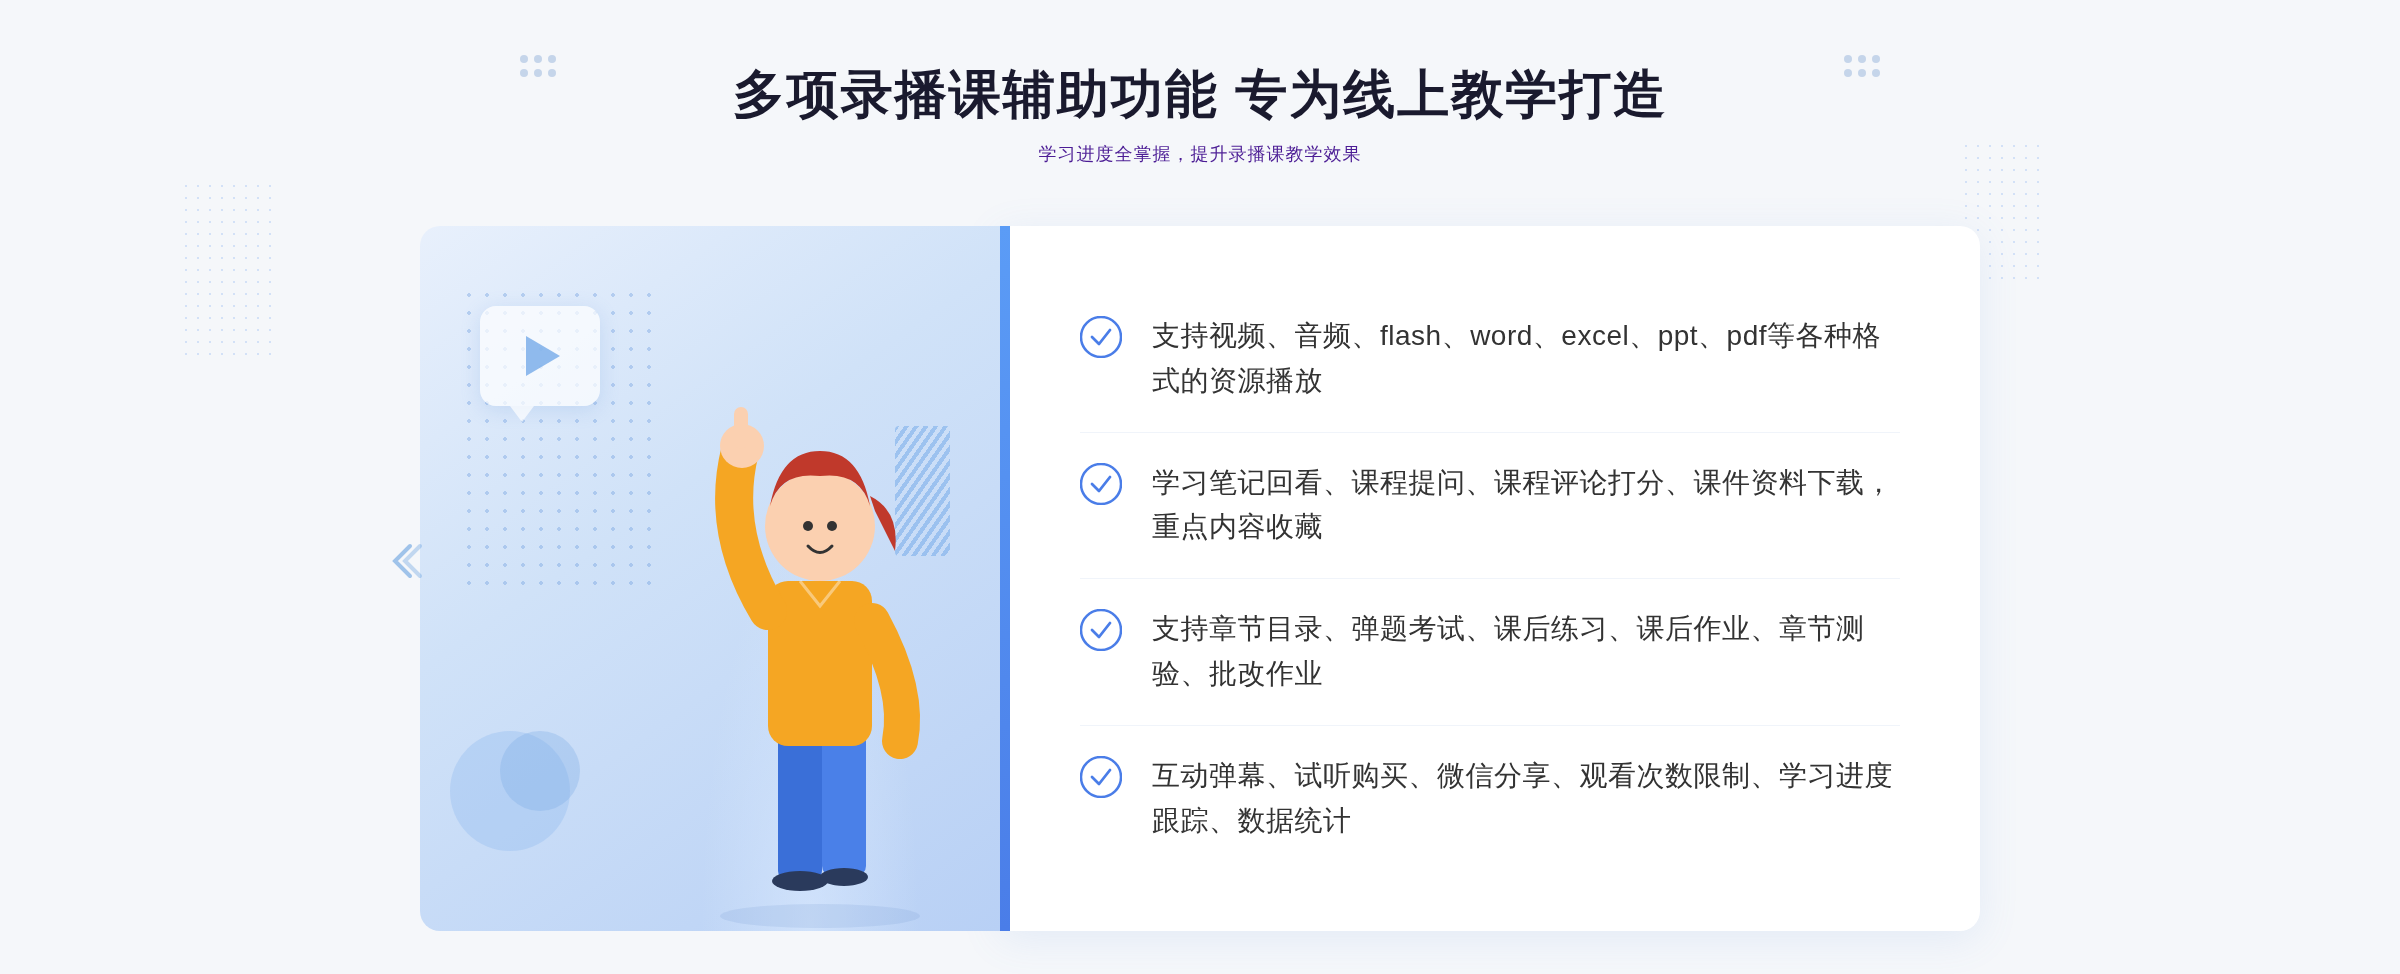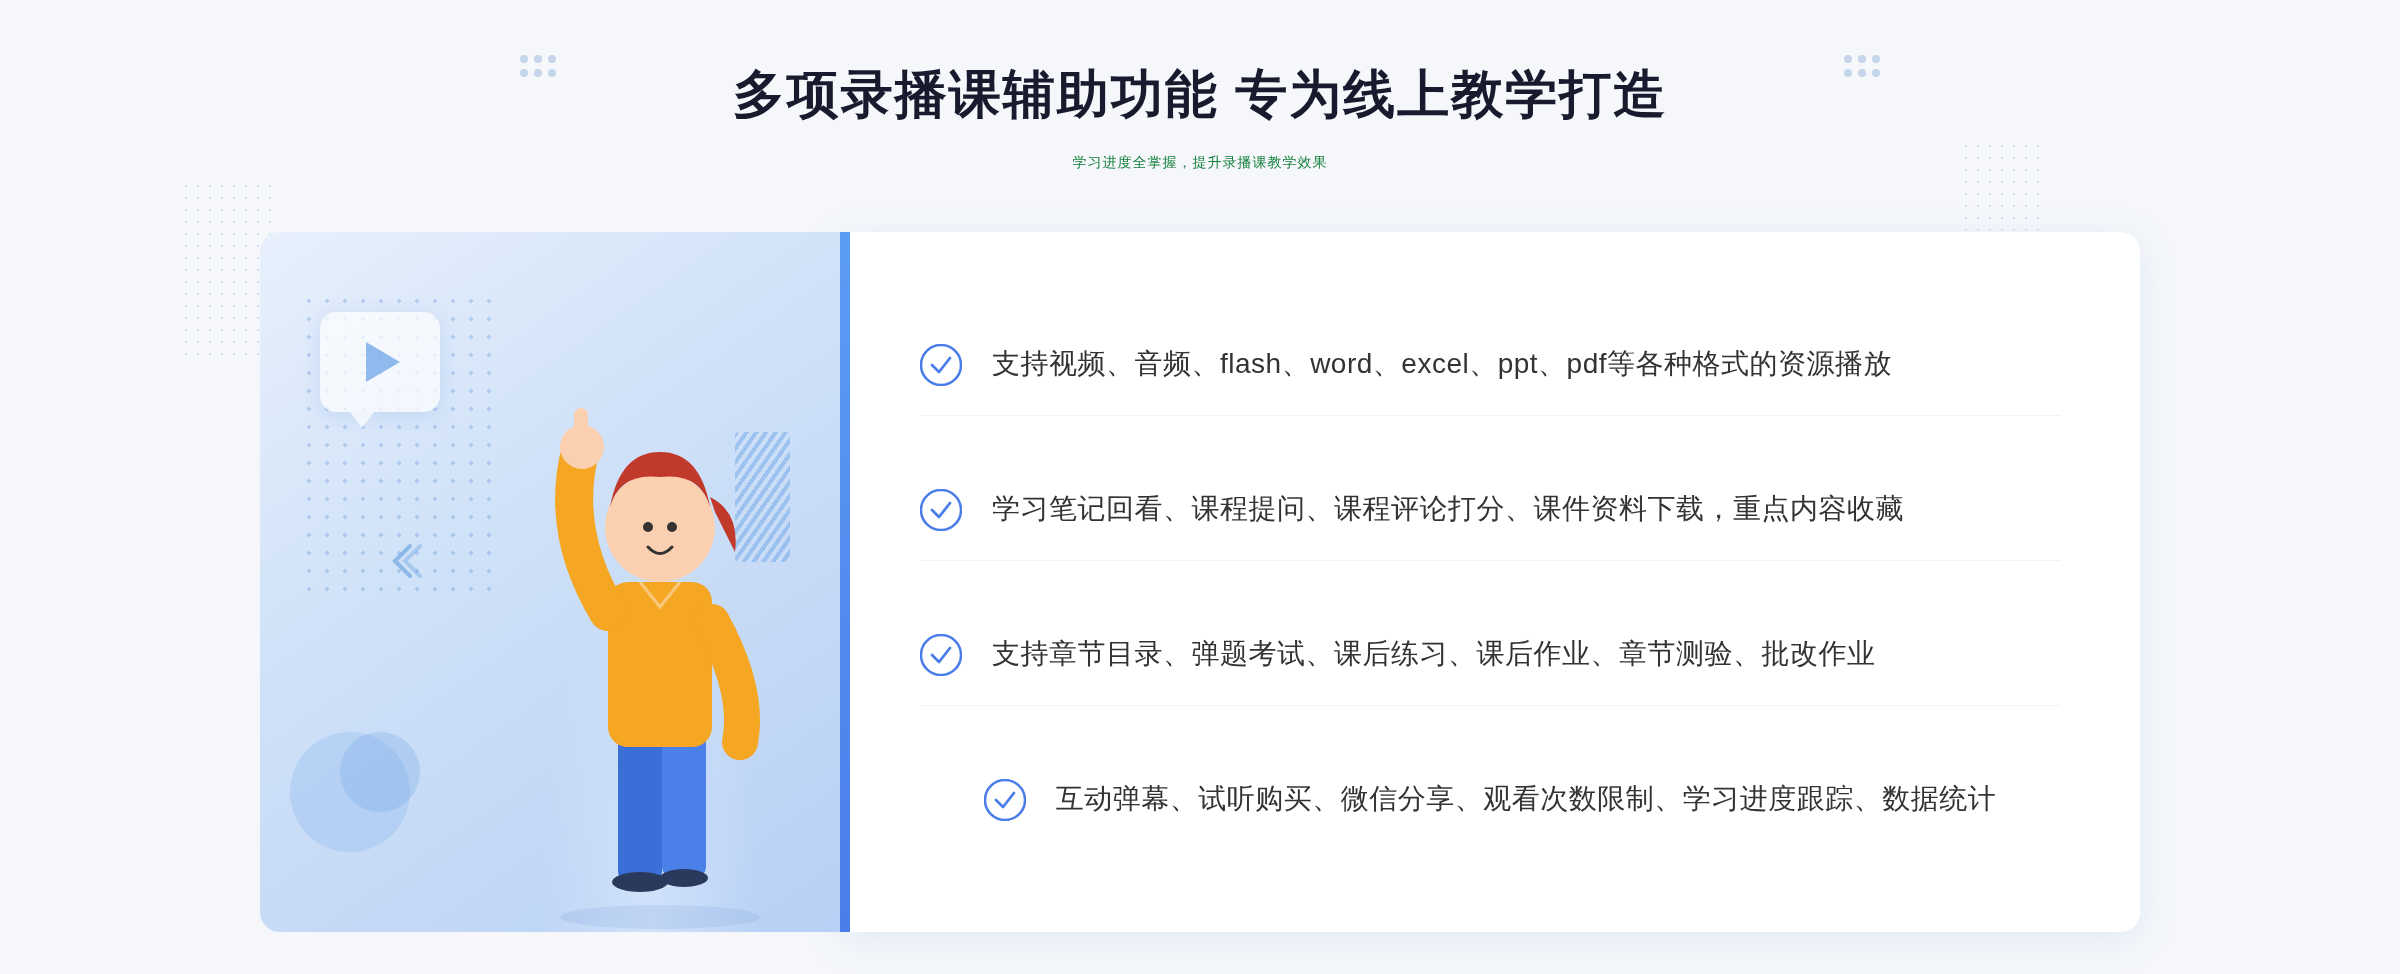--- a/index.html
+++ b/index.html
@@ -45,42 +45,42 @@
       background-image: radial-gradient(circle, #c5d8f5 1.5px, transparent 1.5px);
       background-size: 12px 12px;
       opacity: 0.7;
     }
 
     
     .title-section {
       display: flex;
       align-items: flex-start;
       gap: 20px;
-      margin-bottom: 24px;
+      margin-bottom: 12px;
     }
 
     .page-title {
       font-size: 52px;
       font-weight: 600;
       color: #1a1a2e;
       letter-spacing: 2px;
     }
 
     .page-subtitle {
-      font-size: 14px;
-      color: #15803d;
+      font-size: 18px;
+      color: #4c1d95;
       margin-bottom: 60px;
       letter-spacing: 1px;
     }
 
     
     .main-content {
       display: flex;
       align-items: stretch;
-      width: 1880px;
+      width: 1560px;
       min-height: 700px;
       position: relative;
     }
 
     
     .illustration-panel {
       width: 580px;
       min-height: 700px;
       background: linear-gradient(145deg, #e8f0fc 0%, #d0e2f8 40%, #b8d0f5 100%);
       border-radius: 20px 0 0 20px;

